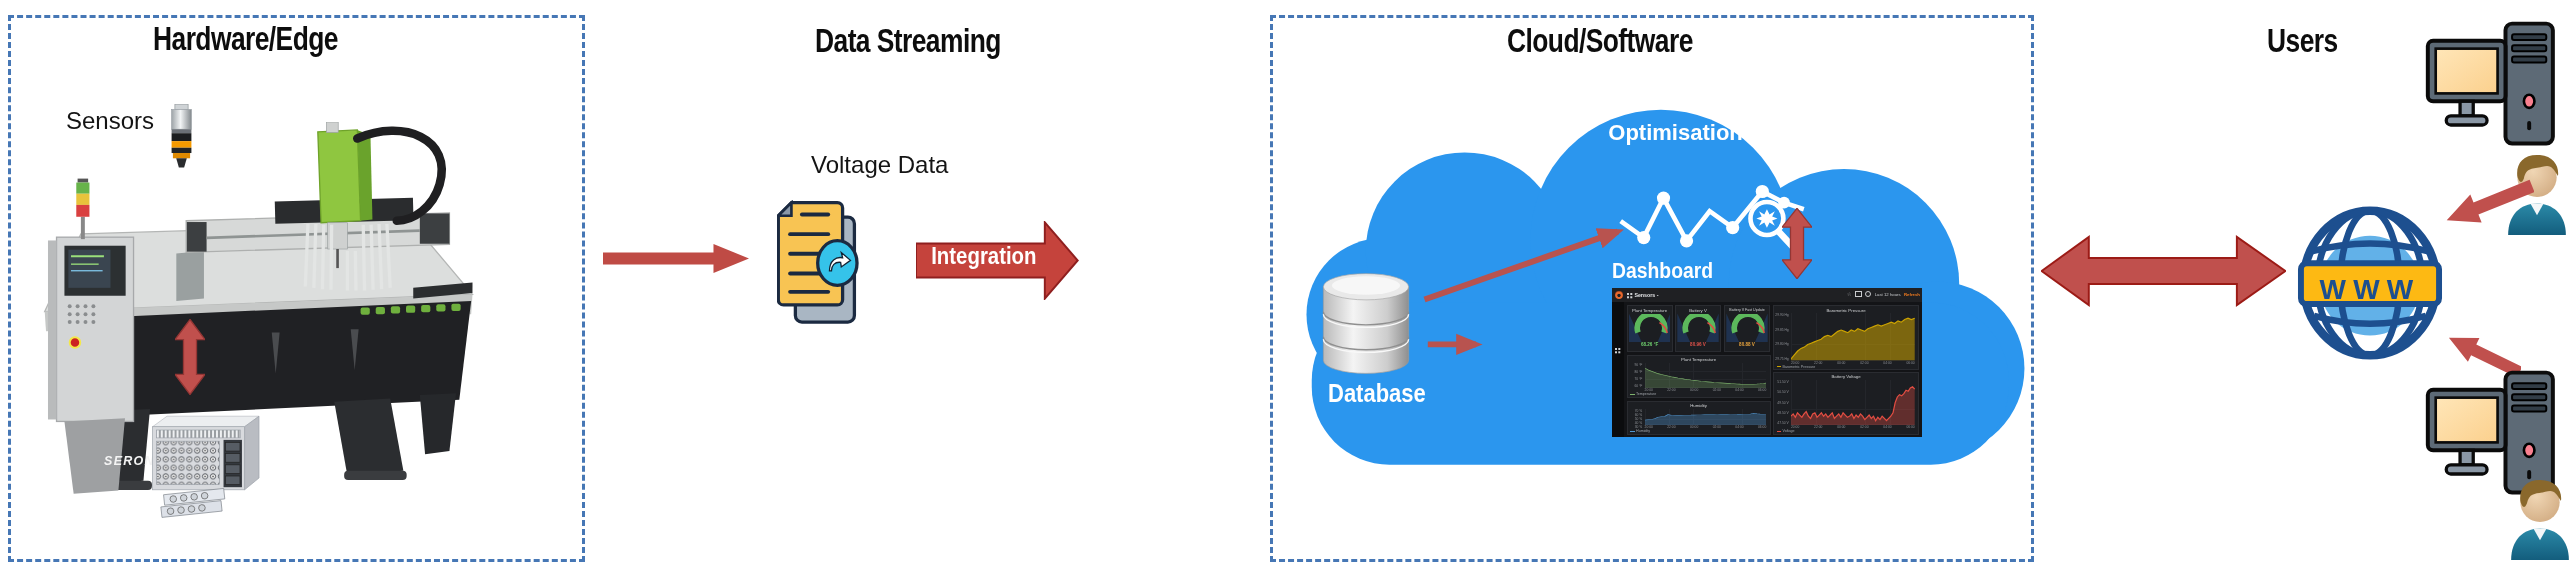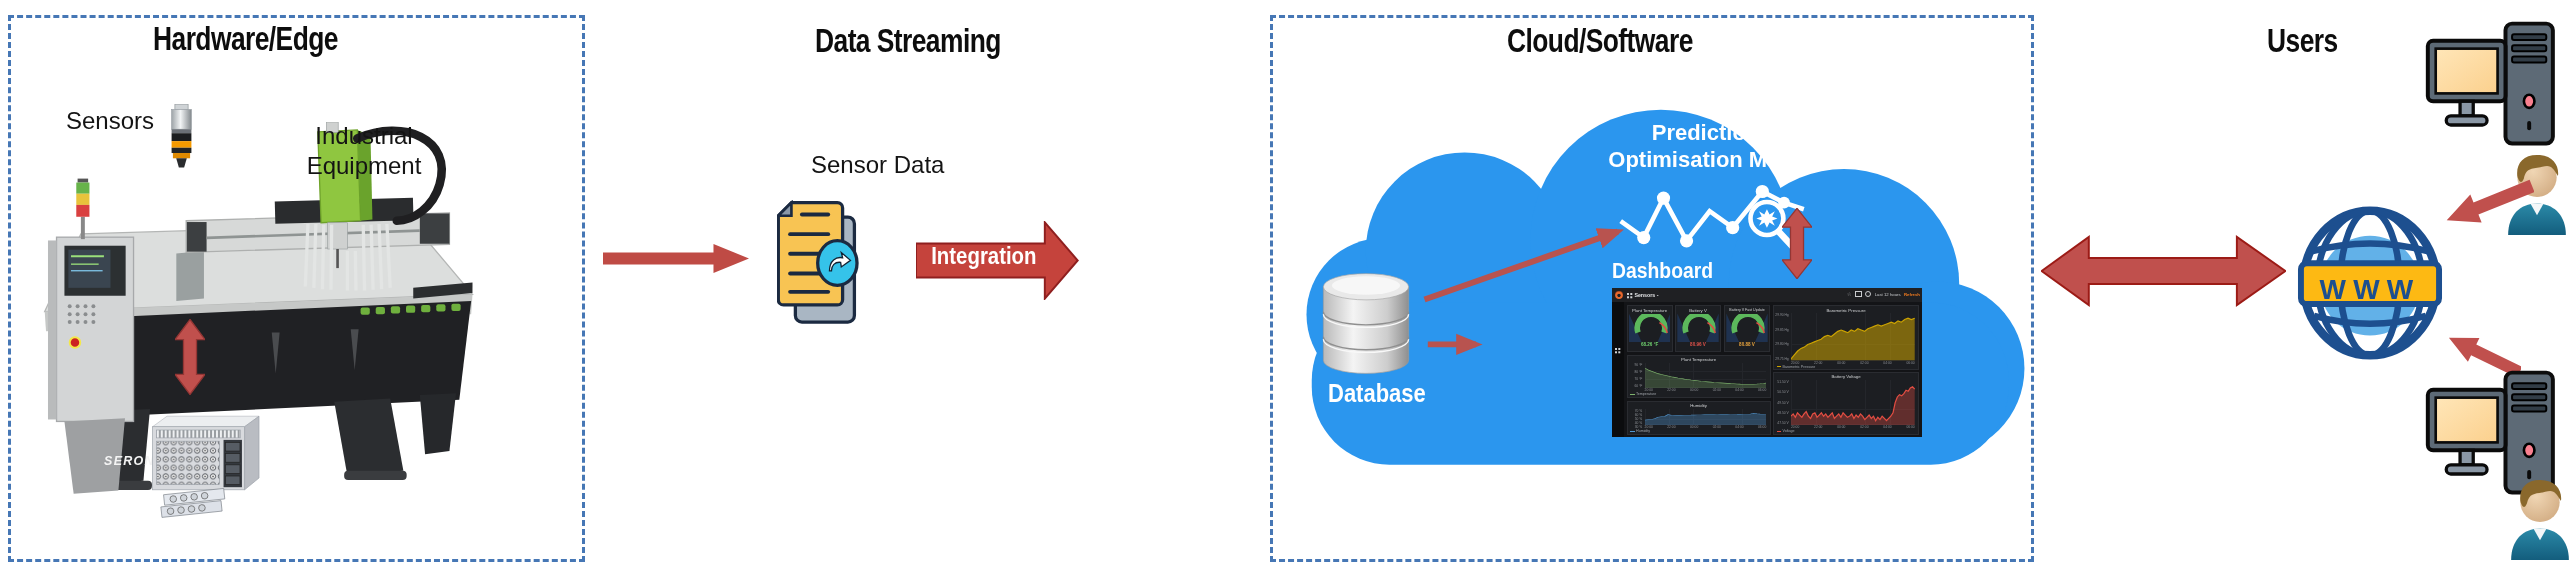--- a/index.html
+++ b/index.html
@@ -160,24 +160,20 @@
     <polygon points="70,455 162,450 152,560 84,565" fill="#9ea0a2"></polygon>
 
     <rect x="95" y="144" width="6" height="34" fill="#888"></rect>
     <rect x="90" y="86" width="16" height="6" fill="#555"></rect>
     <rect x="88" y="92" width="20" height="17" fill="#67b34a"></rect>
     <rect x="88" y="109" width="20" height="17" fill="#e8c33c"></rect>
     <rect x="88" y="126" width="20" height="18" fill="#d94040"></rect>
   </svg>
   <span class="brand" style="left:104px;top:454px;">SERON</span>
 
-  <div class="lbl2" style="left:272px;top:121px;width:184px;">
-    <span style="display:block">Industrial</span>
-    <span style="display:block">Equipment</span>
-  </div>
 
   <svg class="abs" style="left:175px;top:319px;" width="30" height="76" viewBox="0 0 46 115">
     <polygon points="23,0 46,31 33,31 33,84 46,84 23,115 0,84 13,84 13,31 0,31" fill="#c0504d" stroke="#943634" stroke-width="2"></polygon>
   </svg>
 
 
   <svg class="abs" style="left:146px;top:412px;" width="115" height="107" viewBox="0 0 175 162">
     <defs>
       <pattern id="bnc" width="12" height="13" patternUnits="userSpaceOnUse">
         <circle cx="6" cy="6.5" r="4" fill="#f0f0f0" stroke="#4a4e54" stroke-width="1.4"></circle>
@@ -206,21 +202,21 @@
         <circle cx="90" cy="128" r="5" fill="#cfd4da" stroke="#555"></circle>
       <rect x="22" y="138" width="92" height="16" fill="#dde1e8" stroke="#7a8088"></rect>
       <circle cx="36" cy="146" r="5" fill="#cfd4da" stroke="#555"></circle>
         <circle cx="52" cy="146" r="5" fill="#cfd4da" stroke="#555"></circle>
       <circle cx="68" cy="146" r="5" fill="#cfd4da" stroke="#555"></circle>
         <circle cx="84" cy="146" r="5" fill="#cfd4da" stroke="#555"></circle>
     </g>
   </svg>
 
   <span class="sec-title" style="left:815px;top:22px;">Data Streaming</span>
-  <span class="lbl" style="left:811px;top:151px;">Sensor Data</span>
+  <span class="lbl" style="left:811px;top:151px;">Voltage Data</span>
 
   <svg class="abs" style="left:603px;top:244px;" width="146" height="29" viewBox="0 0 222 44">
     <polygon points="0,13 168,13 168,0 222,22 168,44 168,31 0,31" fill="#bf4b45"></polygon>
   </svg>
 
   <svg class="abs" style="left:777px;top:200px;" width="82" height="126" viewBox="0 0 125 192">
     <rect x="28" y="26" width="90" height="160" rx="10" fill="#a9b6c3" stroke="#1b2a41" stroke-width="5"></rect>
     <path d="M22 4 H92 A8 8 0 0 1 100 12 V152 A8 8 0 0 1 92 160 H10 A8 8 0 0 1 2 152 V24 Z" fill="#f8c453" stroke="#1b2a41" stroke-width="5"></path>
     <polygon points="22,4 22,24 2,24" fill="#8a98a8" stroke="#1b2a41" stroke-width="4"></polygon>
     <g stroke="#1b2a41" stroke-width="6" stroke-linecap="round">
@@ -247,21 +243,20 @@
       <circle cx="138" cy="318" r="116"></circle>
       <circle cx="262" cy="222" r="150"></circle>
       <circle cx="560" cy="205" r="198"></circle>
       <circle cx="838" cy="272" r="175"></circle>
       <circle cx="980" cy="400" r="132"></circle>
       <rect x="30" y="300" width="1058" height="246" rx="118"></rect>
     </g>
   </svg>
 
   <div class="cloud-lbl2" style="left:1585px;top:119px;width:263px;">
-    <span style="display:block">Prediction &amp;</span>
     <span style="display:block">Optimisation Models</span>
   </div>
 
   <svg class="abs" style="left:1614px;top:175px;" width="211" height="83" viewBox="0 0 320 126">
     <g stroke="#fff" stroke-width="7" fill="none">
       <polyline points="10,70 45,95 75,35 110,100 145,55 180,80 225,25 258,42"></polyline>
       <line x1="258" y1="42" x2="288" y2="52"></line>
     </g>
     <g fill="#fff">
       <circle cx="45" cy="95" r="10"></circle>

